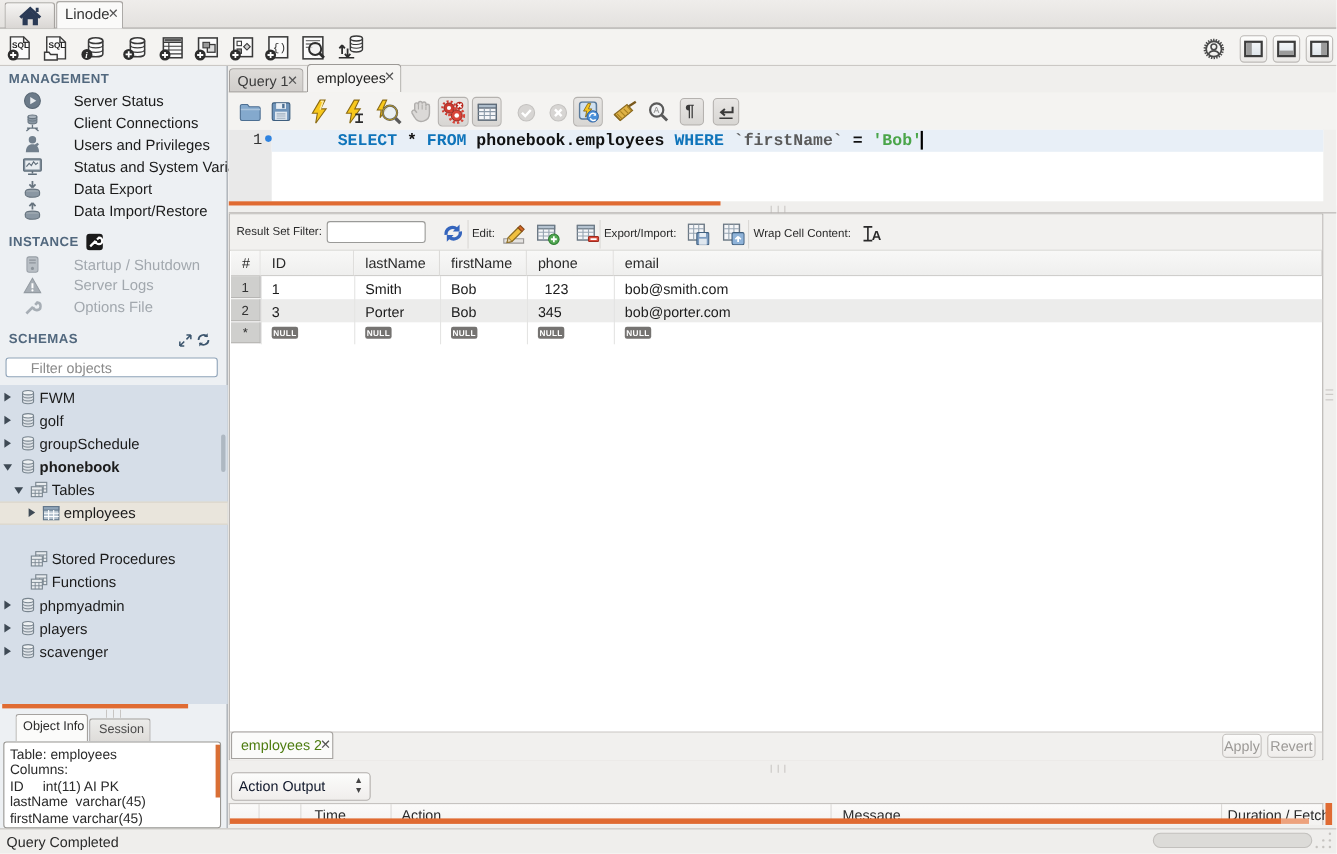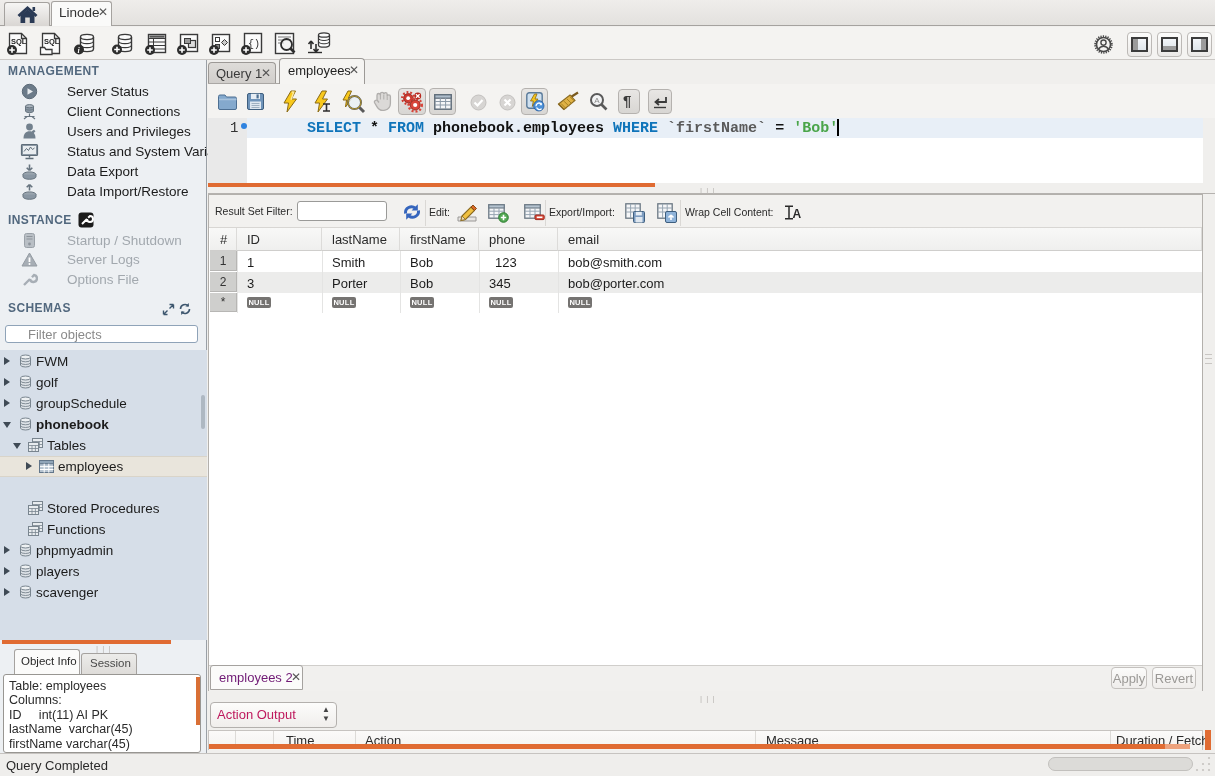--- a/index.html
+++ b/index.html
@@ -442,28 +442,28 @@
 <div class="cell" style="left:479px;top:276px;">345</div>
 <div class="cell" style="left:558px;top:276px;">bob@porter.com</div>
 <div class="nullb" style="left:247px;top:297px;">NULL</div>
 <div class="nullb" style="left:332px;top:297px;">NULL</div>
 <div class="nullb" style="left:410px;top:297px;">NULL</div>
 <div class="nullb" style="left:489px;top:297px;">NULL</div>
 <div class="nullb" style="left:568px;top:297px;">NULL</div>
 
 <div class="abs" style="left:209px;top:665px;width:993px;height:26px;background:#f1f0ee;border-top:1px solid #d0cecb;"></div>
 <div class="abs" style="left:210px;top:665px;width:93px;height:25px;background:#fbfbfa;border:1px solid #a5a29f;border-radius:3px 3px 0 0;"></div>
-<div class="abs" style="left:219px;top:670px;font-size:13px;color:#701a75;">employees 2</div>
+<div class="abs" style="left:219px;top:670px;font-size:13px;color:#4d7c0f;">employees 2</div>
 <div class="abs" style="left:291px;top:670px;font-size:12px;color:#555;">✕</div>
 <div class="gbtn" style="left:1111px;top:667px;width:36px;height:22px;line-height:21px;">Apply</div>
 <div class="gbtn" style="left:1152px;top:667px;width:44px;height:22px;line-height:21px;">Revert</div>
 
 <div class="grip" style="left:700px;top:694px;">| | |</div>
 <div class="abs" style="left:210px;top:702px;width:127px;height:26px;background:linear-gradient(#fcfcfb,#f0eeec);border:1px solid #b3b0ad;border-radius:4px;"></div>
-<div class="abs" style="left:217px;top:707px;font-size:13px;color:#be185d;">Action Output</div>
+<div class="abs" style="left:217px;top:707px;font-size:13px;color:#0f172a;">Action Output</div>
 <div class="abs" style="left:322px;top:705px;font-size:8px;color:#444;">▲<br>▼</div>
 
 <div class="abs" style="left:208px;top:730px;width:995px;height:20px;background:linear-gradient(#fbfaf9,#f3f2f0);border:1px solid #c6c3c0;border-bottom:none;"></div>
 <div class="abs" style="left:235px;top:731px;width:1px;height:18px;background:#dcdad7;"></div>
 <div class="abs" style="left:273px;top:731px;width:1px;height:18px;background:#dcdad7;"></div>
 <div class="abs" style="left:355px;top:731px;width:1px;height:18px;background:#dcdad7;"></div>
 <div class="abs" style="left:755px;top:731px;width:1px;height:18px;background:#dcdad7;"></div>
 <div class="abs" style="left:1110px;top:731px;width:1px;height:18px;background:#dcdad7;"></div>
 <div class="abs" style="left:286px;top:733px;font-size:13px;color:#2a2a2a;">Time</div>
 <div class="abs" style="left:365px;top:733px;font-size:13px;color:#2a2a2a;">Action</div>

